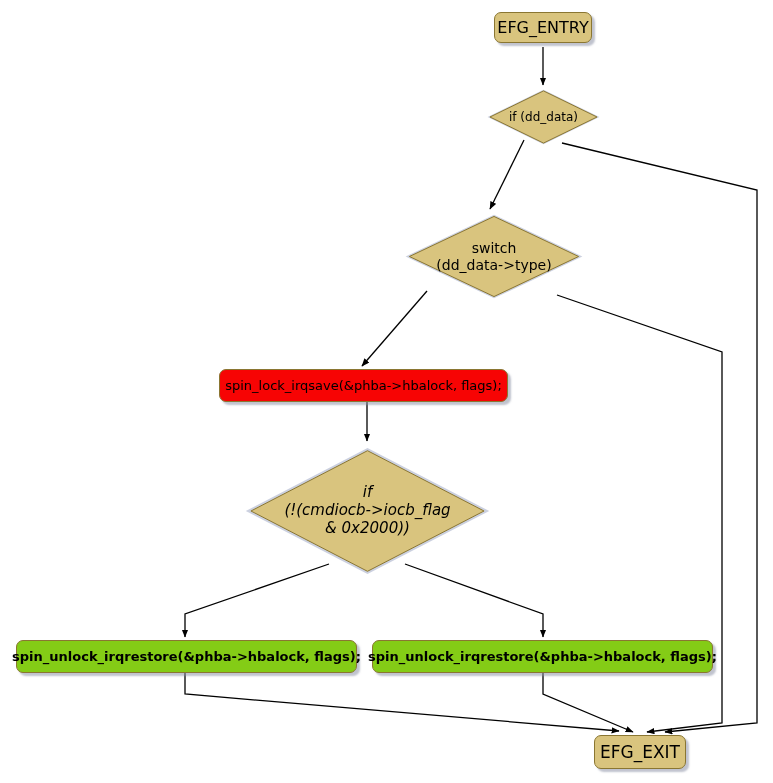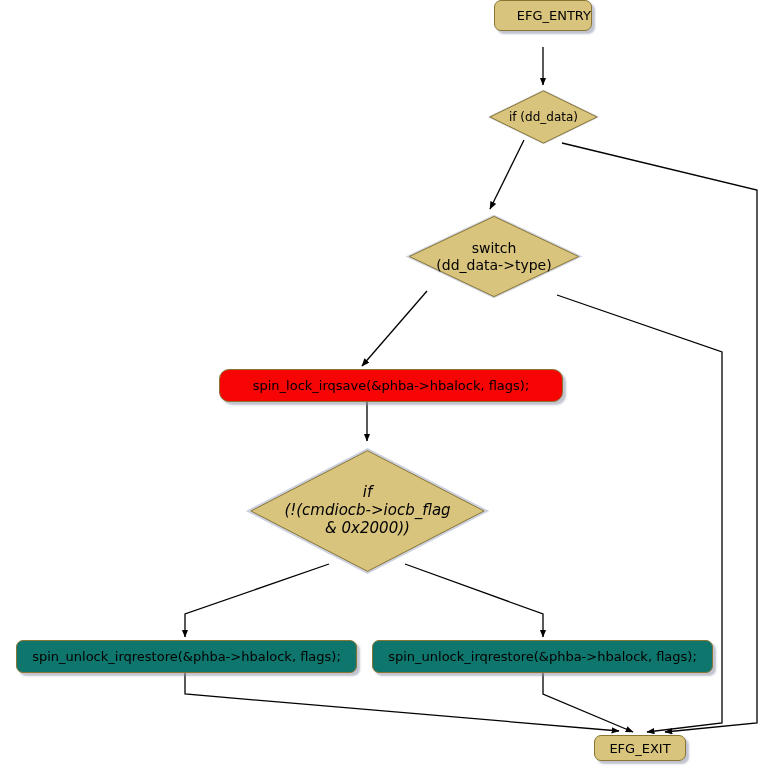--- a/index.html
+++ b/index.html
@@ -43,23 +43,24 @@
     background: #d9c47e;
     border-color: #8a7632;
     color: #000000;
   }
   .rect.lock {
     background: #f70404;
     border-color: #8a7632;
     color: #000000;
   }
   .rect.unlock {
-    background: #0f766e;
+    background: #84cc16;
     border-color: #8a7632;
     color: #000000;
+    font-weight: bold;
   }
   
   .diamond-wrap {
     position: absolute;
   }
   .diamond-shape {
     position: absolute;
     left: 0;
     top: 0;
     width: 100%;
@@ -99,42 +100,42 @@
         <polyline points="427,291 362,366" fill="none" stroke="#000000" stroke-width="1.3" stroke-linejoin="miter" marker-end="url(#arrowhead)"></polyline>
         <polyline points="557,295 722,352 722,723 647,732" fill="none" stroke="#000000" stroke-width="1.3" stroke-linejoin="miter" marker-end="url(#arrowhead)"></polyline>
         <polyline points="367,402 367,441" fill="none" stroke="#000000" stroke-width="1.3" stroke-linejoin="miter" marker-end="url(#arrowhead)"></polyline>
         <polyline points="329,564 185,614 185,637" fill="none" stroke="#000000" stroke-width="1.3" stroke-linejoin="miter" marker-end="url(#arrowhead)"></polyline>
         <polyline points="405,564 543,614 543,637" fill="none" stroke="#000000" stroke-width="1.3" stroke-linejoin="miter" marker-end="url(#arrowhead)"></polyline>
         <polyline points="185,673 185,694 619,731" fill="none" stroke="#000000" stroke-width="1.3" stroke-linejoin="miter" marker-end="url(#arrowhead)"></polyline>
         <polyline points="543,673 543,694 633,732" fill="none" stroke="#000000" stroke-width="1.3" stroke-linejoin="miter" marker-end="url(#arrowhead)"></polyline>
       </g>
   </svg>
 
-  <div class="node rect terminal" style="left: 494px; top: 0; width: 98px; height: 31px; font-size: 13px; justify-content: flex-end;">
+  <div class="node rect terminal" style="left: 494px; top: 12px; width: 98px; height: 31px; font-size: 16px;">
     <span>EFG_ENTRY</span>
   </div>
 
   <div class="diamond-wrap" style="left: 484px; top: 88px; width: 119px; height: 58px; font-size: 13px;">
     <svg class="diamond-shape" viewBox="0 0 100 100" preserveAspectRatio="none">
       <polygon points="50,97 97,50 50,3 3,50" fill="#b9c0d4" opacity="0.75"></polygon>
       <polygon points="50,95 95,50 50,5 5,50" fill="#d9c47e" stroke="#8a7632" stroke-width="1" vector-effect="non-scaling-stroke"></polygon>
     </svg>
     <div class="diamond-label" style="font-size: 12px;">if (dd_data)</div>
   </div>
 
   <div class="diamond-wrap" style="left: 400px; top: 212px; width: 188px; height: 89px; font-size: 13px;">
     <svg class="diamond-shape" viewBox="0 0 100 100" preserveAspectRatio="none">
       <polygon points="50,97 97,50 50,3 3,50" fill="#b9c0d4" opacity="0.75"></polygon>
       <polygon points="50,95 95,50 50,5 5,50" fill="#d9c47e" stroke="#8a7632" stroke-width="1" vector-effect="non-scaling-stroke"></polygon>
     </svg>
     <div class="diamond-label" style="font-size: 14px;">switch
 (dd_data-&gt;type)</div>
   </div>
 
-  <div class="node rect lock" style="left: 219px; top: 369px; width: 344px; height: 33px; font-size: 13px; border-radius: 10px;">
+  <div class="node rect lock" style="left: 219px; top: 369px; width: 289px; height: 33px; font-size: 13px;">
     <span>spin_lock_irqsave(&amp;phba-&gt;hbalock, flags);</span>
   </div>
 
   <div class="diamond-wrap" style="left: 238px; top: 444px; width: 259px; height: 134px; font-size: 13px;">
     <svg class="diamond-shape" viewBox="0 0 100 100" preserveAspectRatio="none">
       <polygon points="50,97 97,50 50,3 3,50" fill="#b9c0d4" opacity="0.75"></polygon>
       <polygon points="50,95 95,50 50,5 5,50" fill="#d9c47e" stroke="#8a7632" stroke-width="1" vector-effect="non-scaling-stroke"></polygon>
     </svg>
     <div class="diamond-label" style="font-size: 15px; font-style: italic;">if
 (!(cmdiocb-&gt;iocb_flag
@@ -142,17 +143,17 @@
   </div>
 
   <div class="node rect unlock" style="left: 16px; top: 640px; width: 341px; height: 33px; font-size: 13px;">
     <span>spin_unlock_irqrestore(&amp;phba-&gt;hbalock, flags);</span>
   </div>
 
   <div class="node rect unlock" style="left: 372px; top: 640px; width: 341px; height: 33px; font-size: 13px;">
     <span>spin_unlock_irqrestore(&amp;phba-&gt;hbalock, flags);</span>
   </div>
 
-  <div class="node rect terminal" style="left: 594px; top: 735px; width: 92px; height: 26px; font-size: 13px;">
+  <div class="node rect terminal" style="left: 594px; top: 735px; width: 92px; height: 34px; font-size: 17px;">
     <span>EFG_EXIT</span>
   </div>
 
 </div>
 
 </body></html>

